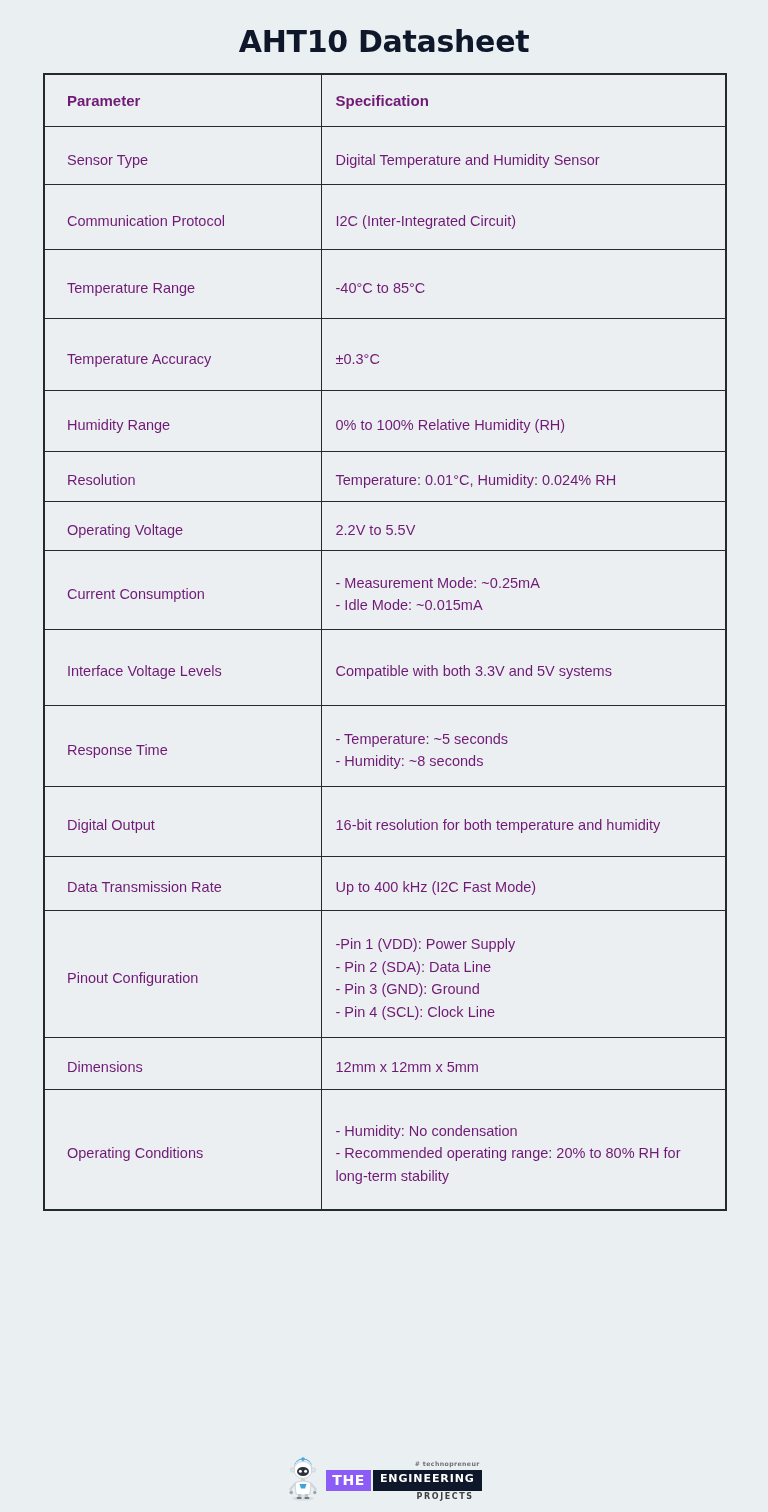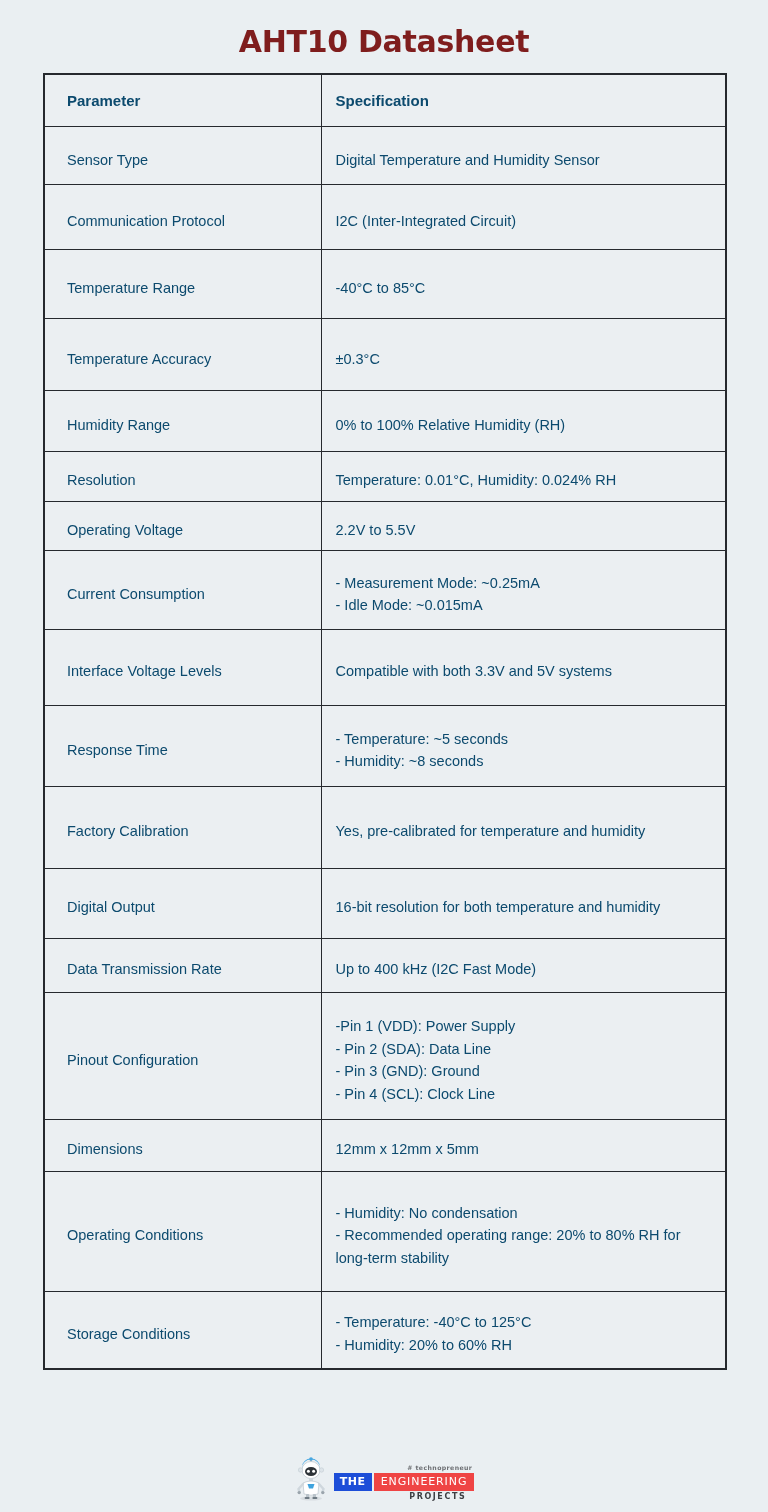--- a/index.html
+++ b/index.html
@@ -19,21 +19,21 @@
     position: relative;
     width: 768px;
     height: 1512px;
     box-sizing: border-box;
   }
 
   .page-title {
     text-align: center;
     font-size: 30px;
     font-weight: bold;
-    color: #7f1d1d;
+    color: #0f172a;
     letter-spacing: -0.3px;
     margin: 0;
     padding-top: 24px;
     padding-bottom: 14px;
     font-family: "DejaVu Sans", sans-serif;
   }
 
   .spec-table-wrap {
     margin: 0 43px 0 43px;
     width: 682px;
@@ -50,21 +50,21 @@
 
   table.spec-table col.c-param { width: 277px; }
   table.spec-table col.c-spec  { width: 405px; }
 
   table.spec-table th,
   table.spec-table td {
     border: 1px solid #26292e;
     background: #ebeff2;
     vertical-align: middle;
     text-align: left;
-    color: #0c4a6e;
+    color: #701a75;
     font-size: 14.5px;
     line-height: 1.55;
     padding: 17px 12px 9px 22px;
     box-sizing: border-box;
   }
 
   table.spec-table td.spec-cell {
     padding-left: 14px;
   }
 
@@ -146,34 +146,34 @@
     font-family: "DejaVu Sans", sans-serif;
   }
 
   .logo-badges {
     display: flex;
     align-items: stretch;
     gap: 2px;
   }
 
   .badge-the {
-    background: #1d4ed8;
+    background: #8b5cf6;
     color: #ffffff;
     font-weight: bold;
-    font-size: 11px;
+    font-size: 14px;
     letter-spacing: 0.6px;
     padding: 3px 6px 3px 6px;
     font-family: "DejaVu Sans", sans-serif;
     line-height: 1.1;
   }
 
   .badge-engineering {
-    background: #ef4444;
+    background: #0f172a;
     color: #ffffff;
-    font-weight: normal;
+    font-weight: bold;
     font-size: 11px;
     letter-spacing: 0.9px;
     padding: 3px 7px 3px 7px;
     font-family: "DejaVu Sans", sans-serif;
     line-height: 1.1;
   }
 
   .logo-projects {
     font-size: 8px;
     font-weight: bold;
@@ -250,24 +250,20 @@
           <td class="param-cell">Interface Voltage Levels</td>
           <td class="spec-cell multiline">Compatible with both 3.3V and 5V systems</td>
         </tr>
 
         <tr data-h="81">
           <td class="param-cell">Response Time</td>
           <td class="spec-cell multiline">- Temperature: ~5 seconds
 - Humidity: ~8 seconds</td>
         </tr>
 
-        <tr data-h="82">
-          <td class="param-cell">Factory Calibration</td>
-          <td class="spec-cell multiline">Yes, pre-calibrated for temperature and humidity</td>
-        </tr>
 
         <tr data-h="70">
           <td class="param-cell">Digital Output</td>
           <td class="spec-cell multiline">16-bit resolution for both temperature and humidity</td>
         </tr>
 
         <tr data-h="54">
           <td class="param-cell">Data Transmission Rate</td>
           <td class="spec-cell multiline">Up to 400 kHz (I2C Fast Mode)</td>
         </tr>
@@ -285,25 +281,20 @@
           <td class="spec-cell multiline">12mm x 12mm x 5mm</td>
         </tr>
 
 
         <tr data-h="120">
           <td class="param-cell">Operating Conditions</td>
           <td class="spec-cell multiline">- Humidity: No condensation
 - Recommended operating range: 20% to 80% RH for long-term stability</td>
         </tr>
 
-        <tr data-h="77">
-          <td class="param-cell">Storage Conditions</td>
-          <td class="spec-cell multiline">- Temperature: -40°C to 125°C
-- Humidity: 20% to 60% RH</td>
-        </tr>
 
       </tbody>
     </table>
   </div>
 
   <div class="footer">
     <div class="logo">
 
       <svg class="robot-icon" viewBox="0 0 34 44">
         <ellipse cx="17" cy="41.5" rx="11" ry="2" fill="#d8dde1"></ellipse>

